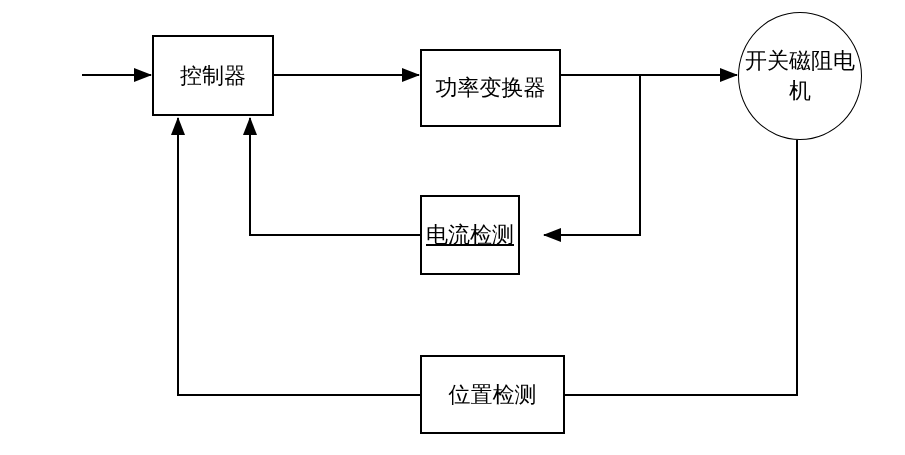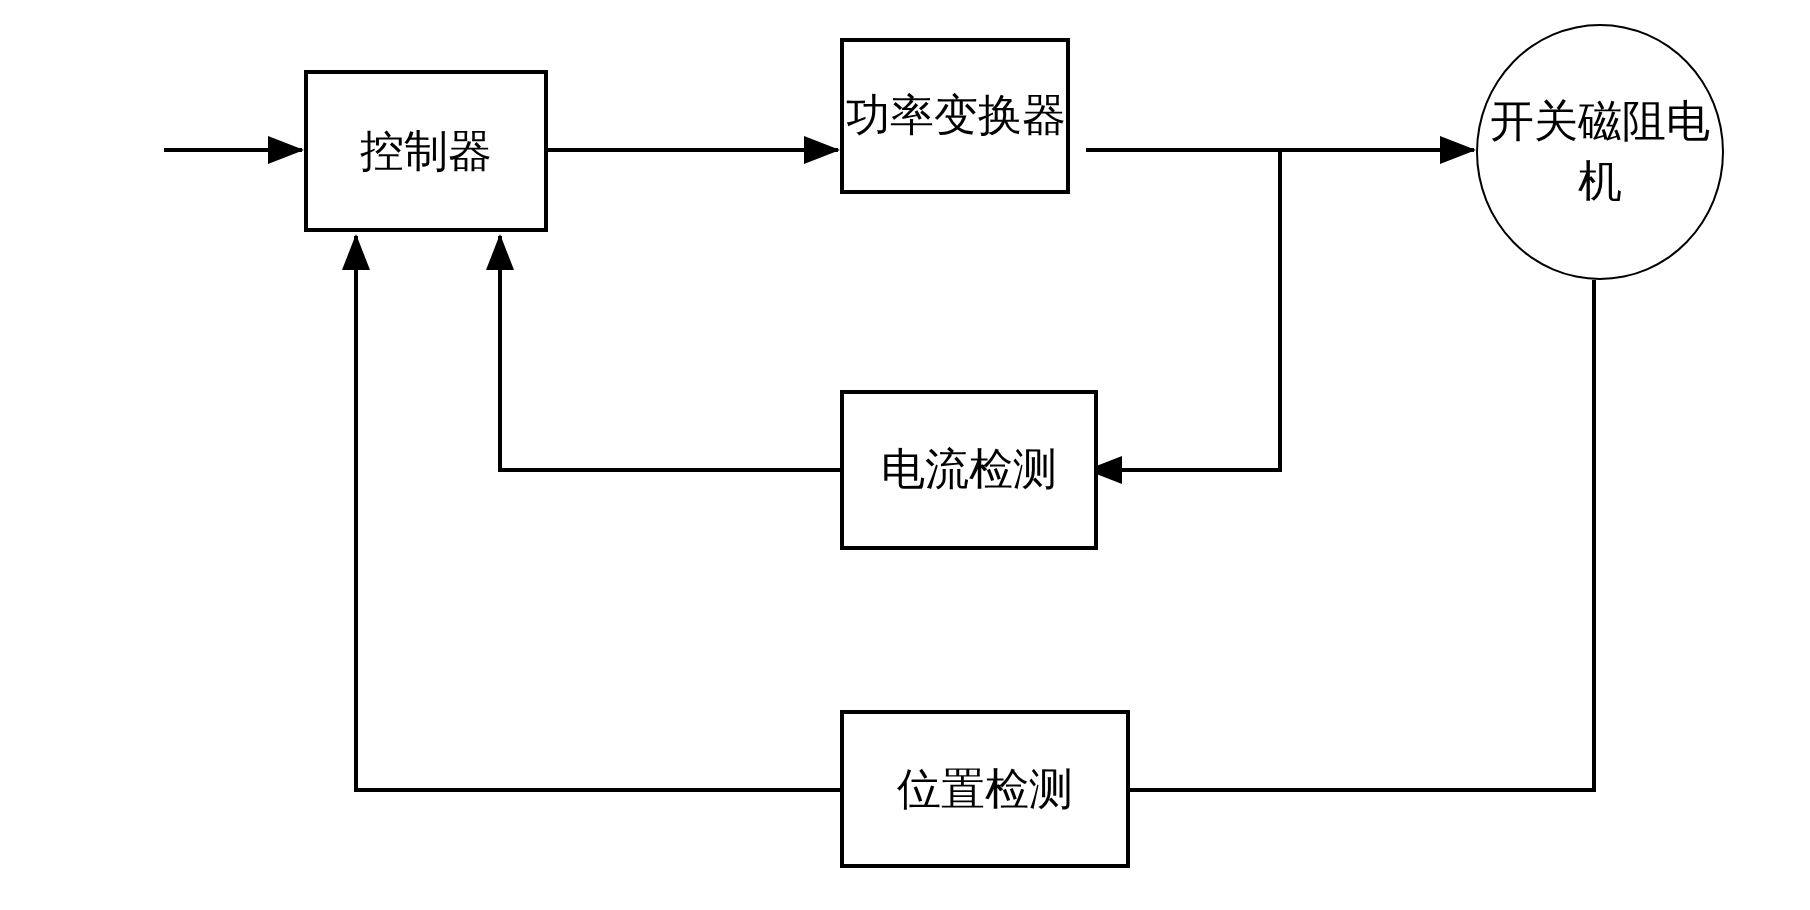--- a/index.html
+++ b/index.html
@@ -35,22 +35,22 @@
     line-height: 1.35;
   }
   .node.box {
     border: 2px solid #000000;
   }
   .node.ellipse {
     border: 1.5px solid #000000;
     border-radius: 50%;
   }
   #node-controller        { left: 152px; top: 35px;  width: 122px; height: 81px; }
-  #node-power-converter   { left: 420px; top: 19px;  width: 115px; height: 78px; justify-content: flex-end; }
-  #node-current-detection { left: 420px; top: 195px; width: 129px; height: 80px; }
+  #node-power-converter   { left: 420px; top: 49px;  width: 141px; height: 78px; }
+  #node-current-detection { left: 420px; top: 195px; width: 100px; height: 80px; text-decoration: underline; }
   #node-position-detection{ left: 420px; top: 355px; width: 145px; height: 79px; }
   #node-motor             { left: 738px; top: 12px;  width: 124px; height: 128px; }
   #node-motor .label      { width: 116px; }
   .label {
     display: inline-block;
   }
 </style>
 </head>
 <body>
 

